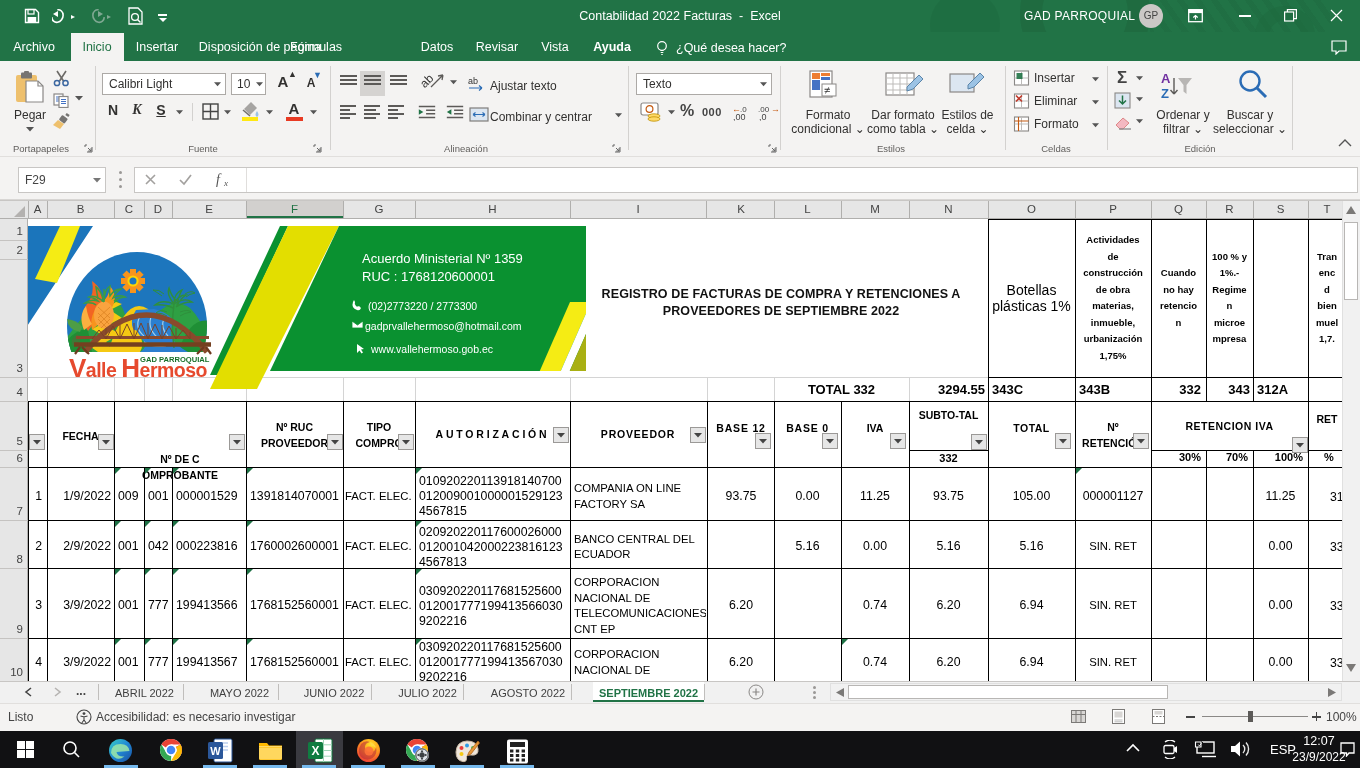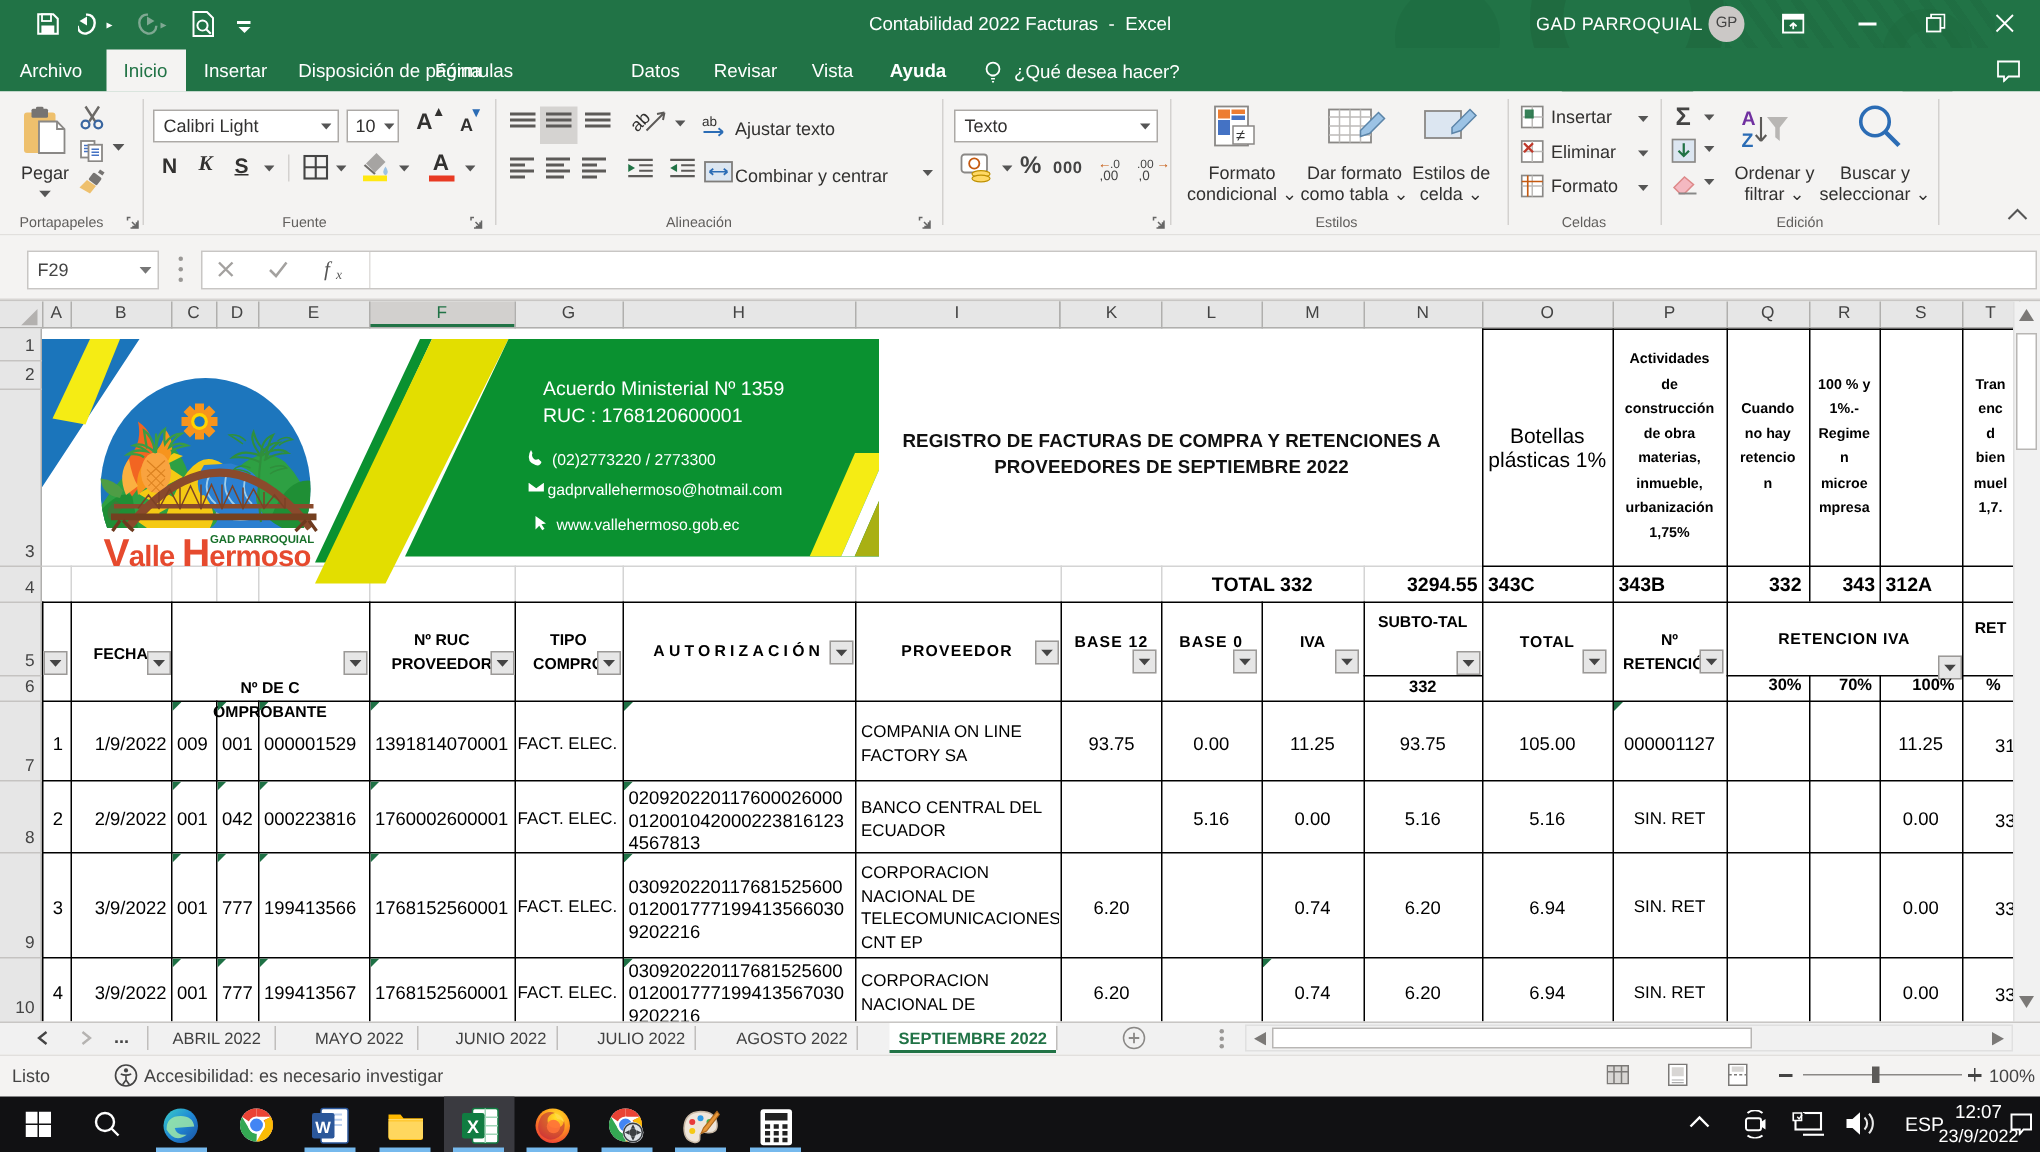--- a/index.html
+++ b/index.html
@@ -658,20 +658,21 @@
 <div class="abs" style="left:1253px;top:451px;width:50px;text-align:right;font-size:11px;font-weight:bold;">100%</div>
 <div class="abs" style="left:1308px;top:411.0px;width:38px;text-align:center;font-size:10.5px;font-weight:bold;color:#000;line-height:16px;letter-spacing:0.0px;">RET</div>
 <div class="abs" style="left:1324px;top:451px;width:20px;font-size:11px;font-weight:bold;">%</div>
 <div class="abs" style="left:28px;top:488.8px;width:14px;font-size:12.3px;color:#000;white-space:nowrap;overflow:hidden;line-height:15.5px;text-align:right;">1</div>
 <div class="abs" style="left:47px;top:488.8px;width:64px;font-size:12.3px;color:#000;white-space:nowrap;overflow:hidden;line-height:15.5px;text-align:right;">1/9/2022</div>
 <div class="abs" style="left:118px;top:488.8px;width:26px;font-size:12.3px;color:#000;white-space:nowrap;overflow:hidden;line-height:15.5px;">009</div>
 <div class="abs" style="left:148px;top:488.8px;width:24px;font-size:12.3px;color:#000;white-space:nowrap;overflow:hidden;line-height:15.5px;">001</div>
 <div class="abs" style="left:176px;top:488.8px;width:70px;font-size:12.3px;color:#000;white-space:nowrap;overflow:hidden;line-height:15.5px;">000001529</div>
 <div class="abs" style="left:250px;top:488.8px;width:93px;font-size:12.3px;color:#000;white-space:nowrap;overflow:hidden;line-height:15.5px;">1391814070001</div>
 <div class="abs" style="left:345px;top:488.8px;width:70px;font-size:11.3px;color:#000;white-space:nowrap;overflow:hidden;line-height:15.5px;">FACT. ELEC.</div>
+<div class="abs" style="left:419px;top:474.0px;width:151px;font-size:12.3px;color:#000;white-space:nowrap;overflow:hidden;line-height:15.0px;">010920220113918140700<br>012009001000001529123<br>4567815</div>
 <div class="abs" style="left:574px;top:481.0px;width:132px;font-size:11.3px;color:#000;white-space:nowrap;overflow:hidden;line-height:15.5px;">COMPANIA ON LINE<br>FACTORY SA</div>
 <div class="abs" style="left:708px;top:488.8px;width:66px;font-size:12.3px;color:#000;white-space:nowrap;overflow:hidden;line-height:15.5px;text-align:center;">93.75</div>
 <div class="abs" style="left:774px;top:488.8px;width:67px;font-size:12.3px;color:#000;white-space:nowrap;overflow:hidden;line-height:15.5px;text-align:center;">0.00</div>
 <div class="abs" style="left:841px;top:488.8px;width:68px;font-size:12.3px;color:#000;white-space:nowrap;overflow:hidden;line-height:15.5px;text-align:center;">11.25</div>
 <div class="abs" style="left:909px;top:488.8px;width:79px;font-size:12.3px;color:#000;white-space:nowrap;overflow:hidden;line-height:15.5px;text-align:center;">93.75</div>
 <div class="abs" style="left:988px;top:488.8px;width:87px;font-size:12.3px;color:#000;white-space:nowrap;overflow:hidden;line-height:15.5px;text-align:center;">105.00</div>
 <div class="abs" style="left:1075px;top:488.8px;width:76px;font-size:12.3px;color:#000;white-space:nowrap;overflow:hidden;line-height:15.5px;text-align:center;">000001127</div>
 <div class="abs" style="left:1253px;top:488.8px;width:55px;font-size:12.3px;color:#000;white-space:nowrap;overflow:hidden;line-height:15.5px;text-align:center;">11.25</div>
 <div class="abs" style="left:1330px;top:489.5px;font-size:12.3px;color:#000;white-space:nowrap;overflow:hidden;">31</div>
 <div class="abs" style="left:28px;top:539.2px;width:14px;font-size:12.3px;color:#000;white-space:nowrap;overflow:hidden;line-height:15.5px;text-align:right;">2</div>

